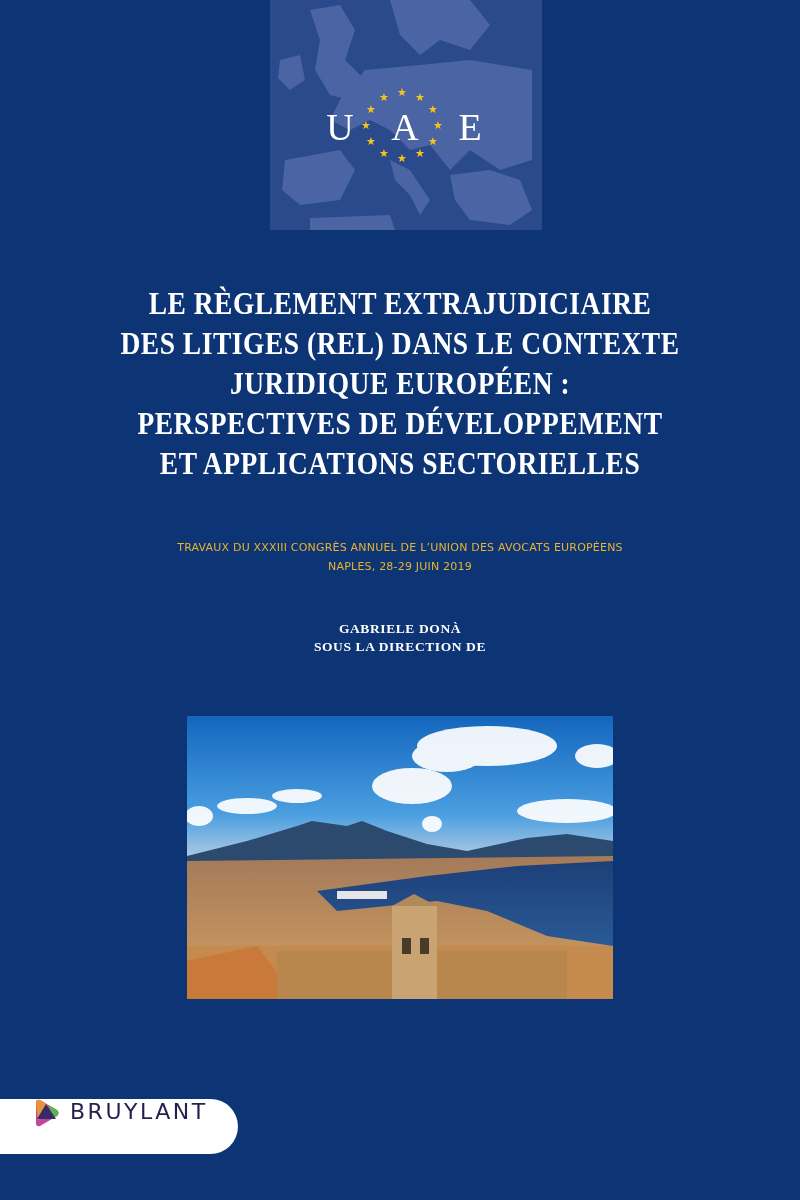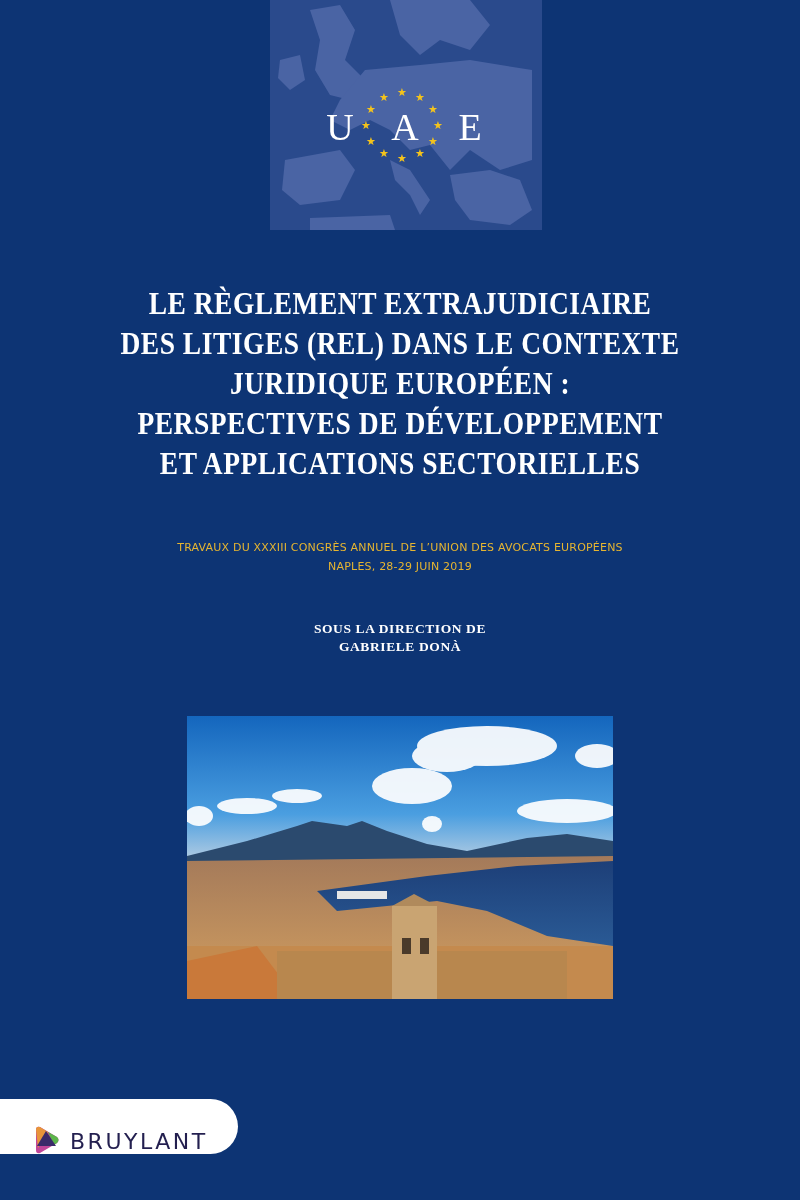--- a/index.html
+++ b/index.html
@@ -53,21 +53,21 @@
   .photo {
     position: absolute; left: 187px; top: 716px; width: 426px; height: 283px;
     overflow: hidden;
     background: linear-gradient(180deg, #1a6fc2 0%, #3d94dd 35%, #8ab8de 48%, #5b7ca0 52%, #2e4a6a 58%, #b48a5a 70%, #c99a5a 82%, #b57a3e 100%);
   }
   .photo svg { position: absolute; left: 0; top: 0; }
   .publisher {
     position: absolute; left: 0; top: 1099px; width: 238px; height: 55px;
     background: #ffffff;
     border-radius: 0 28px 28px 0;
-    display: flex; align-items: flex-end;
+    display: flex; align-items: flex-start;
   }
   .pub-icon { margin-left: 34px; width: 26px; height: 28px; }
   .pub-name {
     margin-left: 10px;
     font-family: "DejaVu Sans", sans-serif;
     color: #231f4f; font-size: 22px; letter-spacing: 2.5px;
   }
 </style>
 </head>
 <body>
@@ -119,22 +119,22 @@
   <div>PERSPECTIVES DE DÉVELOPPEMENT</div>
   <div>ET APPLICATIONS SECTORIELLES</div>
 </div>
 
 <div class="subtitle">
   <div>TRAVAUX DU XXXIII CONGRÈS ANNUEL DE L’UNION DES AVOCATS EUROPÉENS</div>
   <div>NAPLES, 28-29 JUIN 2019</div>
 </div>
 
 <div class="direction">
+  <div>GABRIELE DONÀ</div>
   <div>SOUS LA DIRECTION DE</div>
-  <div>GABRIELE DONÀ</div>
 </div>
 
 <div class="photo">
   <svg width="426" height="283" viewBox="0 0 426 283">
     <defs>
       <linearGradient id="sky" x1="0" y1="0" x2="0" y2="1">
         <stop offset="0" stop-color="#1466bd"></stop>
         <stop offset="0.7" stop-color="#4a9ee0"></stop>
         <stop offset="1" stop-color="#a9c8e2"></stop>
       </linearGradient>

